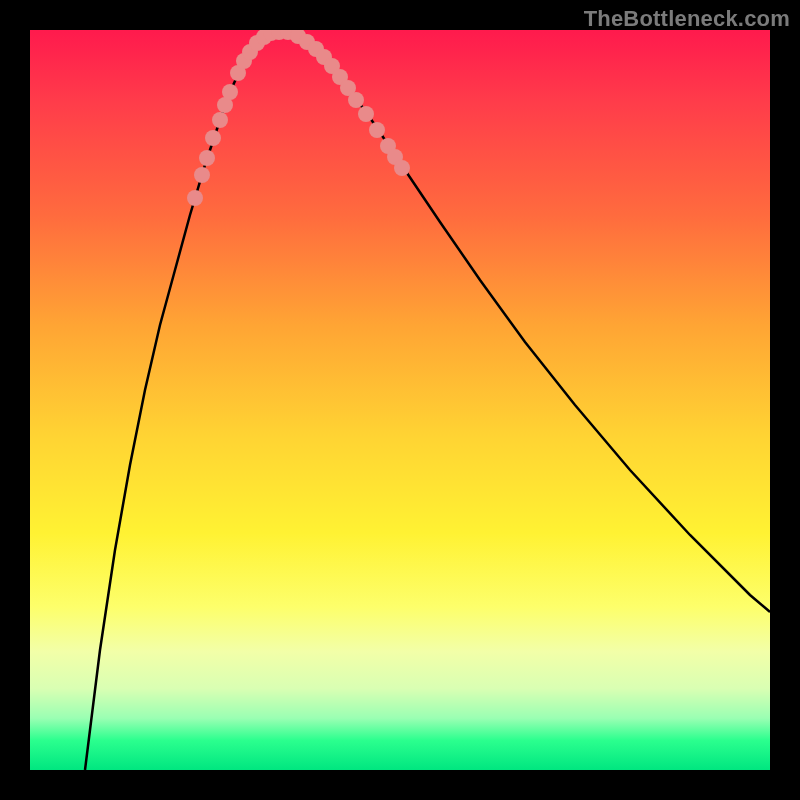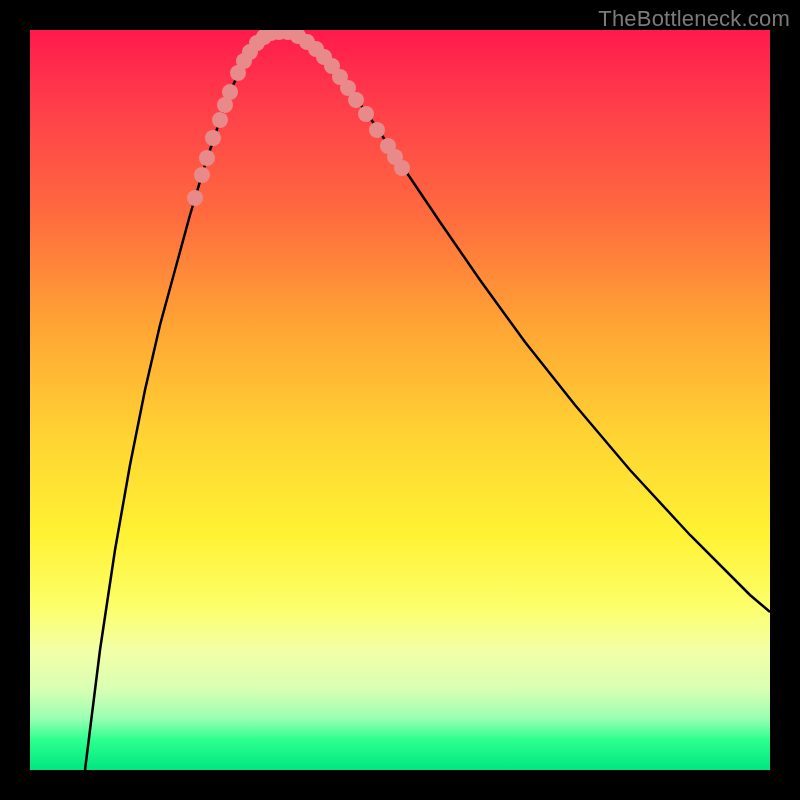--- a/index.html
+++ b/index.html
@@ -38,21 +38,21 @@
       #2bff8e 96%,
       #00e680 100%
     );
   }
   .watermark {
     position: absolute;
     top: 6px;
     right: 10px;
     color: #7b7b7b;
     font-size: 22px;
-    font-weight: 400;
+    font-weight: 700;
     letter-spacing: 0.2px;
     user-select: none;
   }
   svg.curve {
     position: absolute;
     left: 0;
     top: 0;
     width: 740px;
     height: 740px;
   }

